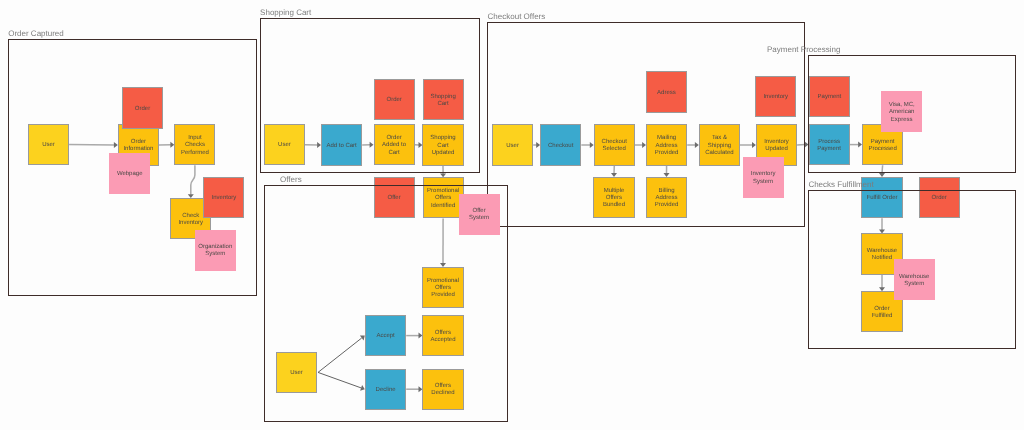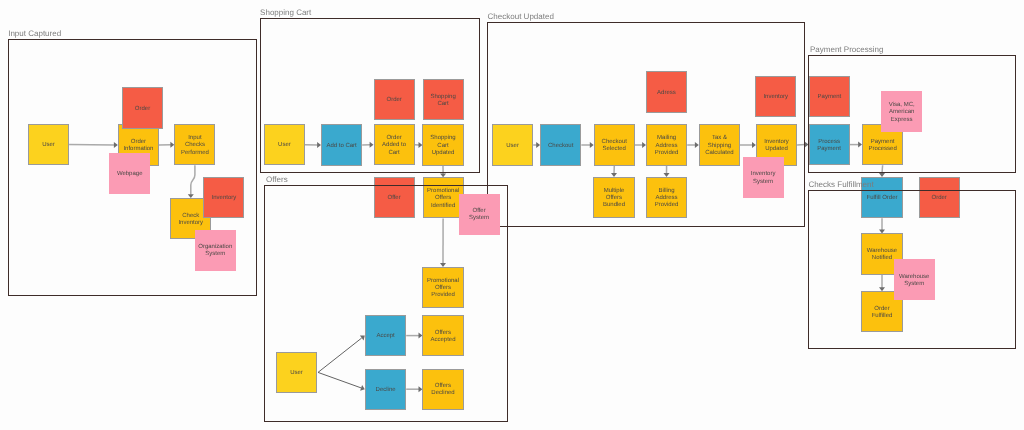--- a/index.html
+++ b/index.html
@@ -247,25 +247,25 @@
  <div class="layer">
   <div class="group" style="left:7.6px;top:38.9px;width:249.0px;height:257.0px"></div>
   <div class="group" style="left:259.5px;top:18.0px;width:220.6px;height:155.4px"></div>
   <div class="group" style="left:263.6px;top:184.8px;width:244.6px;height:236.8px"></div>
   <div class="group" style="left:487.0px;top:22.0px;width:318.0px;height:204.8px"></div>
   <div class="group" style="left:807.8px;top:54.6px;width:208.3px;height:118.9px"></div>
   <div class="group" style="left:807.8px;top:189.6px;width:208.3px;height:159.3px"></div>
  </div>
 
  <div class="layer">
-  <div class="group-title" style="left:8.2px;top:29.1px">Input Captured</div>
+  <div class="group-title" style="left:8.2px;top:29.1px">Order Captured</div>
   <div class="group-title" style="left:260.1px;top:8.2px">Shopping Cart</div>
-  <div class="group-title" style="left:266px;top:175.0px">Offers</div>
-  <div class="group-title" style="left:487.6px;top:12.2px">Checkout Updated</div>
-  <div class="group-title" style="left:810px;top:44.8px">Payment Processing</div>
+  <div class="group-title" style="left:280px;top:175.0px">Offers</div>
+  <div class="group-title" style="left:487.6px;top:12.2px">Checkout Offers</div>
+  <div class="group-title" style="left:767px;top:44.8px">Payment Processing</div>
   <div class="group-title" style="left:808.4px;top:179.8px">Checks Fulfillment</div>
  </div>
 
  <div class="layer">
   <div class="node n-system" style="left:458.5px;top:193.5px;width:41.2px;height:41.2px">
         <span>Offer System</span>
       </div>
   <div class="node n-system" style="left:742.5px;top:156.8px;width:41.2px;height:41.2px">
         <span>Inventory System</span>
       </div>

